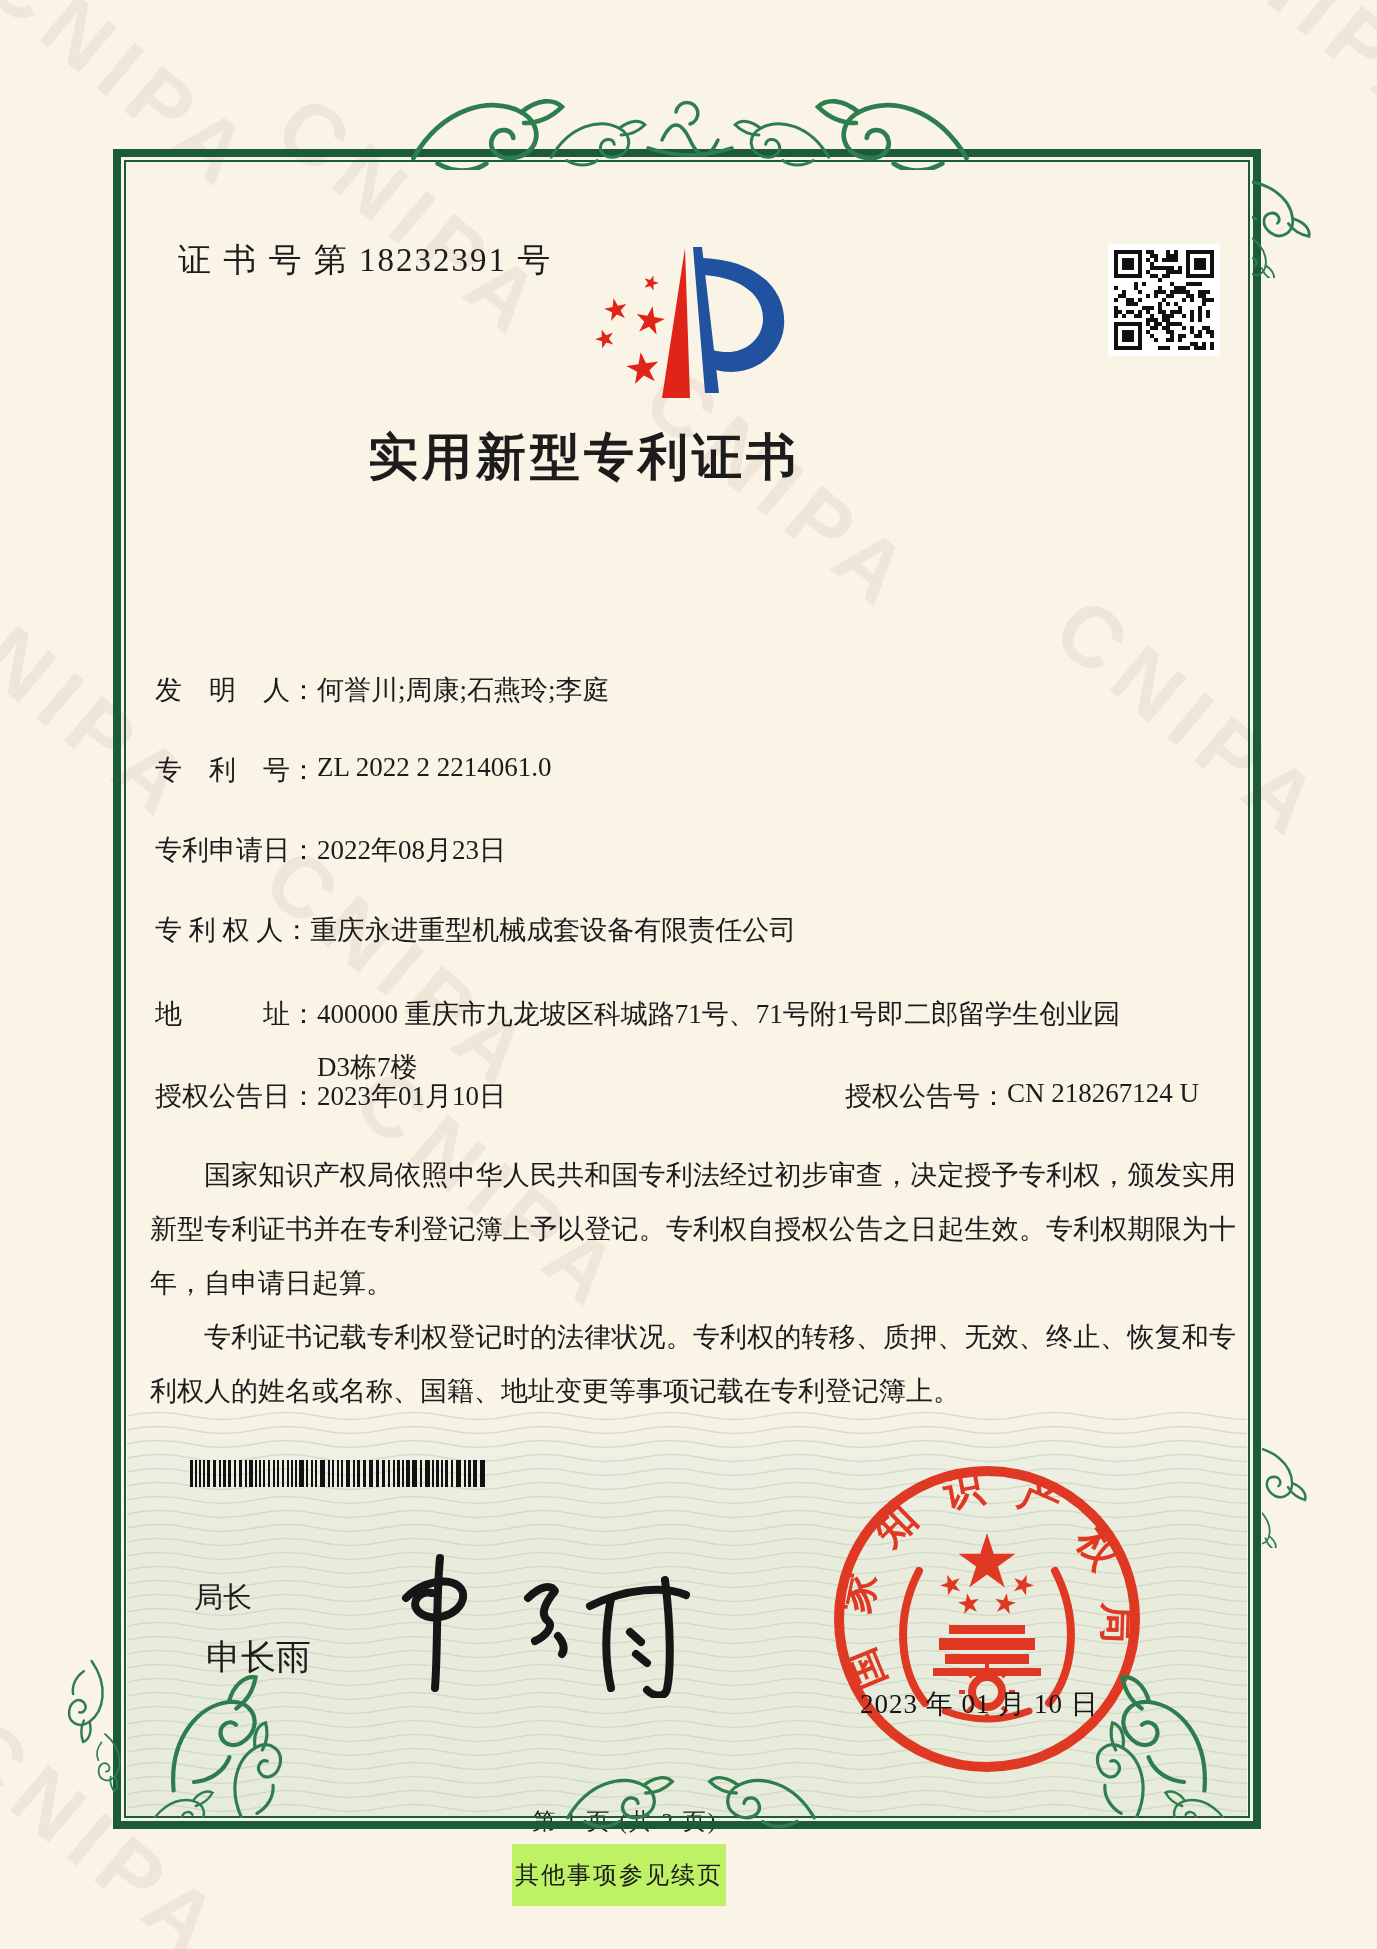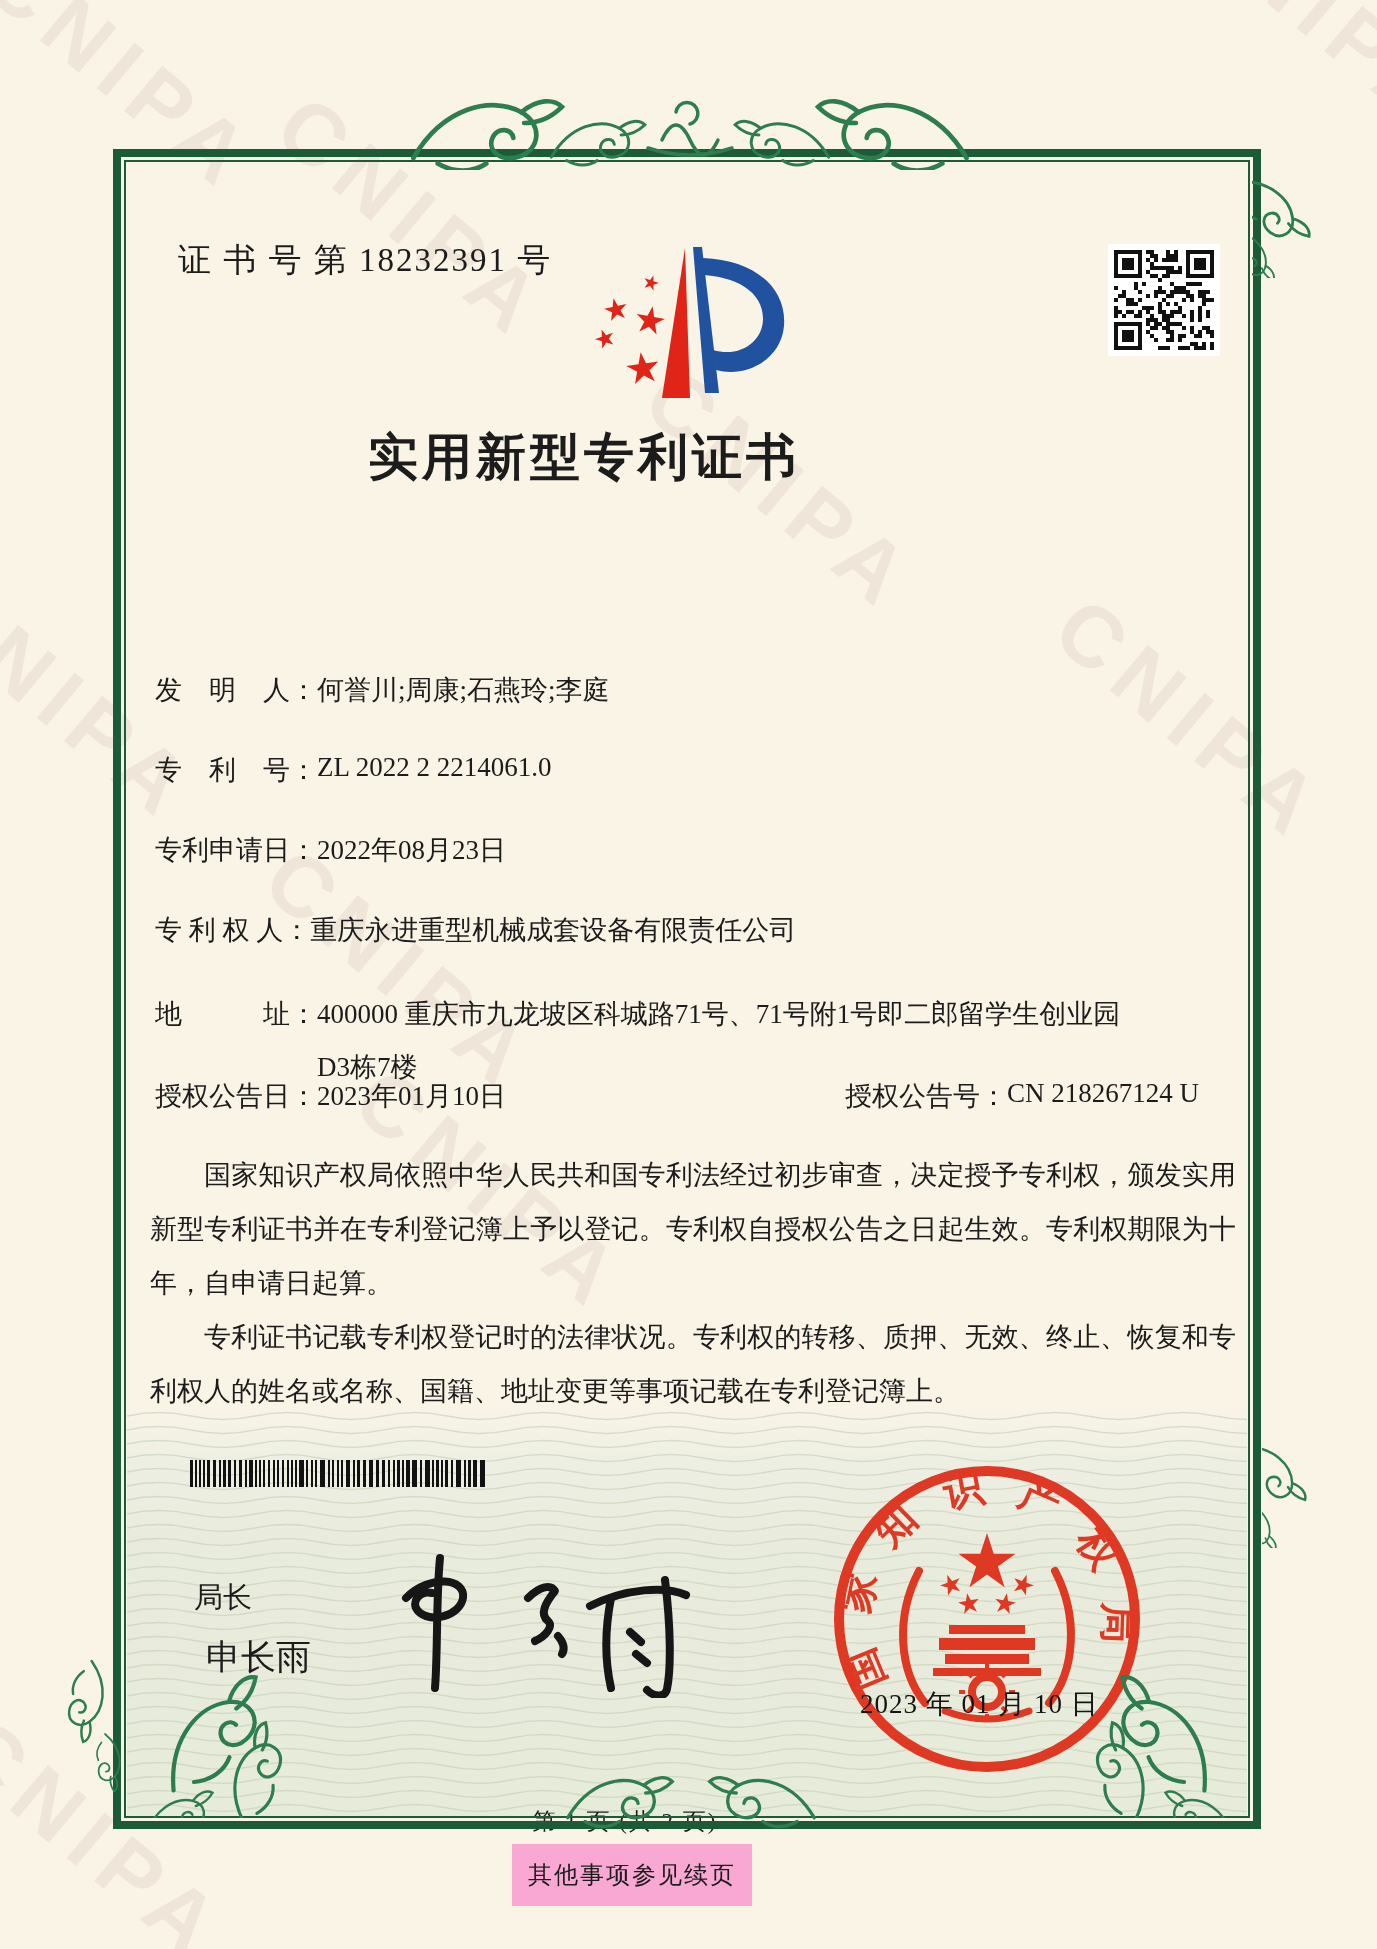--- a/index.html
+++ b/index.html
@@ -44,22 +44,22 @@
   .barcode{position:absolute;left:190px;top:1460px;z-index:3;}
   .director-title{position:absolute;left:194px;top:1578px;font-size:29px;z-index:3;
     font-family:"Liberation Sans","DejaVu Sans",sans-serif;font-weight:500;text-align:right;}
   .director-name{position:absolute;left:206px;top:1634px;font-size:35px;z-index:3;
     font-family:"Liberation Sans","DejaVu Sans",sans-serif;font-weight:400;}
   .sig{position:absolute;left:378px;top:1548px;z-index:3;}
   .seal{position:absolute;left:827px;top:1459px;z-index:3;opacity:.93;}
   .seal-date{position:absolute;left:860px;top:1686px;font-size:27px;letter-spacing:1px;z-index:4;color:#141414;}
   .page-no{position:absolute;left:500px;top:1782px;width:250px;text-align:center;font-size:23px;letter-spacing:2px;z-index:3;margin-top:24px;}
   .foot-strip{
-    position:absolute;left:512px;top:1844px;width:240px;height:62px;z-index:3;
-    background:#f9a8d4;text-align:center;line-height:62px;font-size:24px;letter-spacing:2px;
+    position:absolute;left:512px;top:1844px;width:214px;height:62px;z-index:3;
+    background:#bef264;text-align:center;line-height:62px;font-size:24px;letter-spacing:2px;
   }
 </style>
 </head>
 <body>
 
 <div class="page">
 
   <div class="wm" style="left:-40px;top:20px;">CNIPA</div>
   <div class="wm" style="left:252px;top:168px;">CNIPA</div>
   <div class="wm" style="left:1160px;top:-40px;">CNIPA</div>

